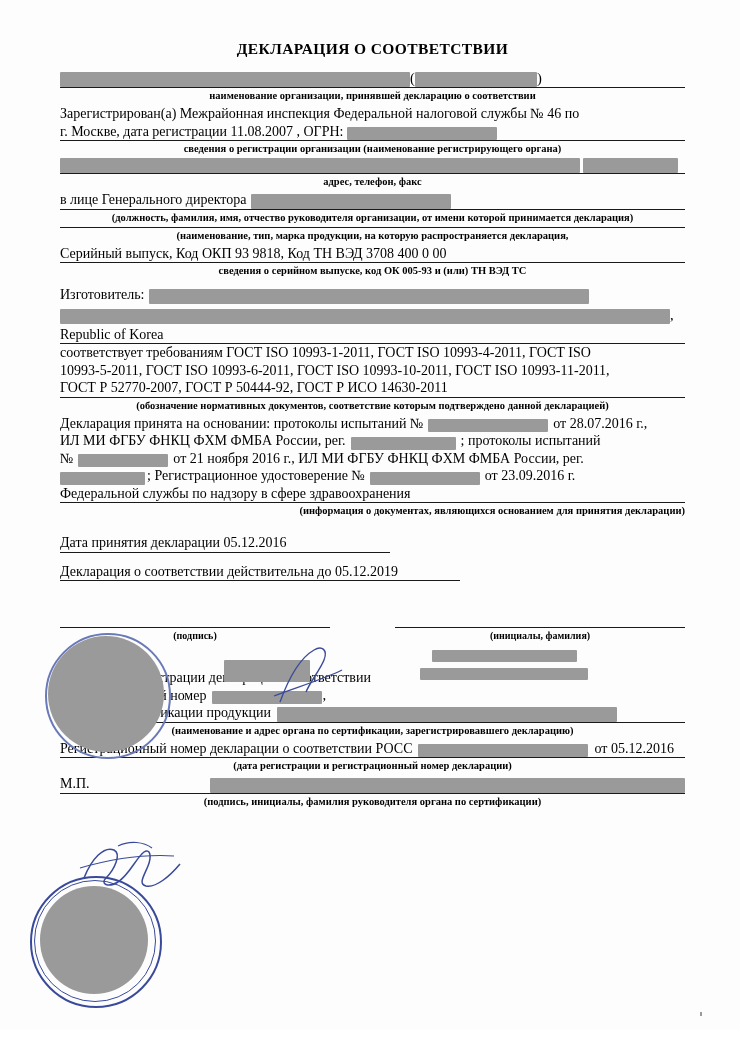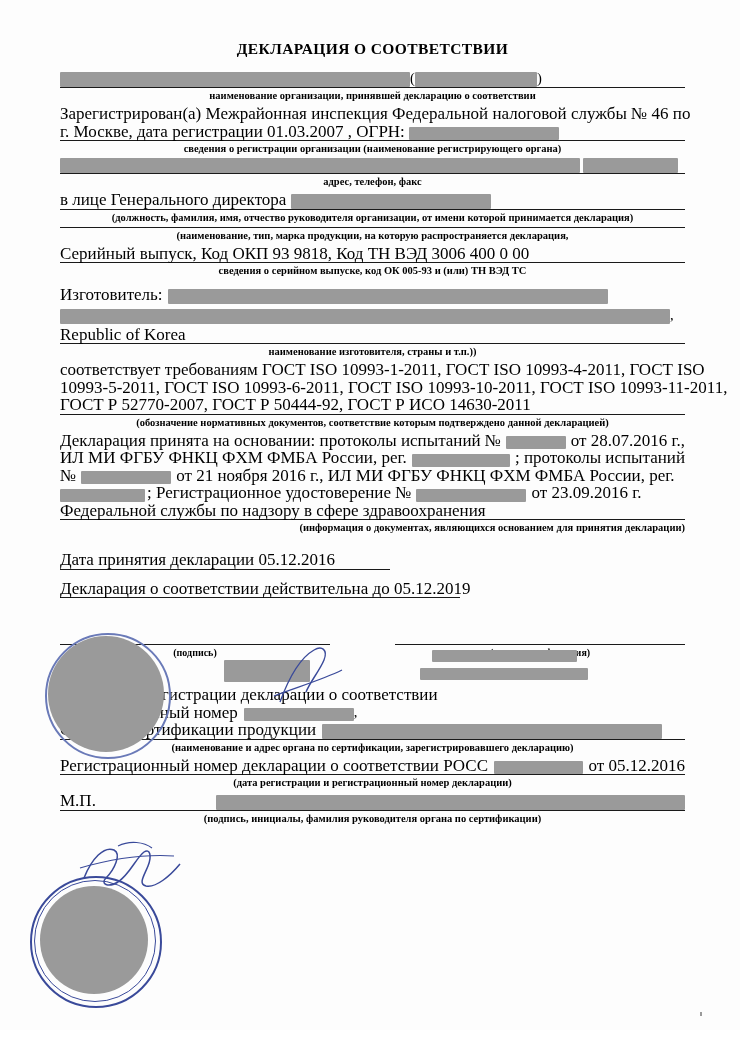--- a/index.html
+++ b/index.html
@@ -35,21 +35,21 @@
     width: 625px;
   }
   .title {
     text-align: center;
     font-weight: bold;
     font-size: 15.5px;
     letter-spacing: 0.4px;
     margin-bottom: 12px;
   }
   .line {
-    font-size: 17px;
+    font-size: 14px;
     line-height: 17.5px;
     white-space: nowrap;
   }
   .caption {
     text-align: center;
     font-size: 10.5px;
     font-weight: bold;
     line-height: 13px;
     margin: 1px 0 3px 0;
   }
@@ -106,21 +106,21 @@
         <span class="redact tall" style="width:350px;"></span>
         <span style="font-size:14.6px;">(</span>
         <span class="redact tall" style="width:122px;"></span>
         <span style="font-size:14.6px;">)</span>
       </div>
       <div class="rule"></div>
       <div class="caption">наименование организации, принявшей декларацию о соответствии</div>
 
       <div class="line">Зарегистрирован(а) Межрайонная инспекция Федеральной налоговой службы № 46 по</div>
       <div class="row">
-        <span class="line">г. Москве, дата регистрации 01.03.2007 , ОГРН:</span>
+        <span class="line">г. Москве, дата регистрации 11.08.2007 , ОГРН:</span>
         <span class="redact" style="width:150px;margin-left:4px;"></span>
       </div>
       <div class="rule"></div>
       <div class="caption">сведения о регистрации организации (наименование регистрирующего органа)</div>
 
       <div class="row">
         <span class="redact tall" style="width:520px;"></span>
         <span class="redact tall" style="width:95px;margin-left:3px;"></span>
       </div>
       <div class="rule"></div>
@@ -129,37 +129,36 @@
       <div class="row blk">
         <span class="line">в лице Генерального директора</span>
         <span class="redact tall" style="width:200px;margin-left:5px;"></span>
       </div>
       <div class="rule"></div>
       <div class="caption">(должность, фамилия, имя, отчество руководителя организации, от имени которой принимается декларация)</div>
 
       <div class="rule"></div>
       <div class="caption">(наименование, тип, марка продукции, на которую распространяется декларация,</div>
 
-      <div class="line">Серийный выпуск, Код ОКП 93 9818, Код ТН ВЭД 3006 400 0 00</div>
+      <div class="line">Серийный выпуск, Код ОКП 93 9818, Код ТН ВЭД 3708 400 0 00</div>
       <div class="rule"></div>
       <div class="caption">сведения о серийном выпуске, код ОК 005-93 и (или) ТН ВЭД ТС</div>
 
       <div class="gapline"></div>
 
       <div class="row">
         <span class="line">Изготовитель:</span>
         <span class="redact tall" style="width:440px;margin-left:5px;"></span>
       </div>
       <div class="row" style="margin-top:3px;">
         <span class="redact tall" style="width:610px;"></span>
         <span style="font-size:14.6px;">,</span>
       </div>
       <div class="line" style="margin-top:2px;">Republic of Korea</div>
       <div class="rule"></div>
-      <div class="caption">наименование изготовителя, страны и т.п.))</div>
 
       <div class="line">соответствует требованиям ГОСТ ISO 10993-1-2011, ГОСТ ISO 10993-4-2011, ГОСТ ISO</div>
       <div class="line">10993-5-2011, ГОСТ ISO 10993-6-2011, ГОСТ ISO 10993-10-2011, ГОСТ ISO 10993-11-2011,</div>
       <div class="line">ГОСТ Р 52770-2007, ГОСТ Р 50444-92, ГОСТ Р ИСО 14630-2011</div>
       <div class="rule"></div>
       <div class="caption">(обозначение нормативных документов, соответствие которым подтверждено  данной декларацией)</div>
 
       <div class="row">
         <span class="line">Декларация принята на основании: протоколы испытаний №</span>
         <span class="redact" style="width:120px;margin:0 5px;"></span>

